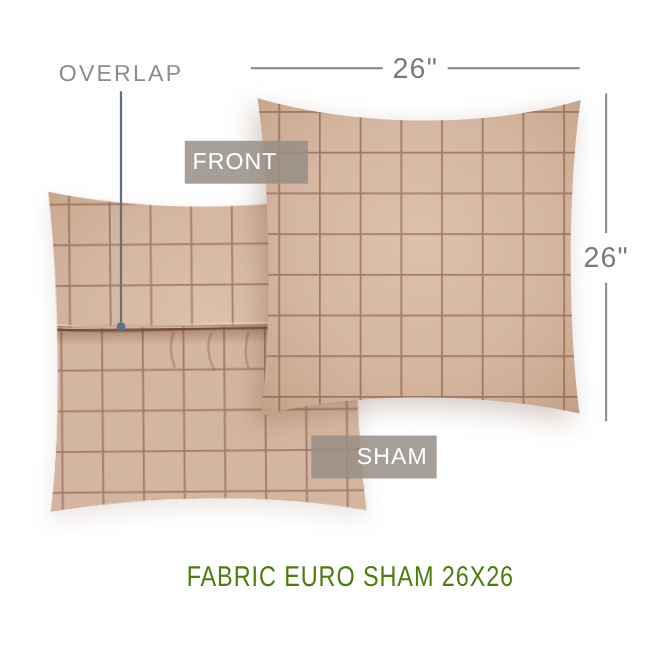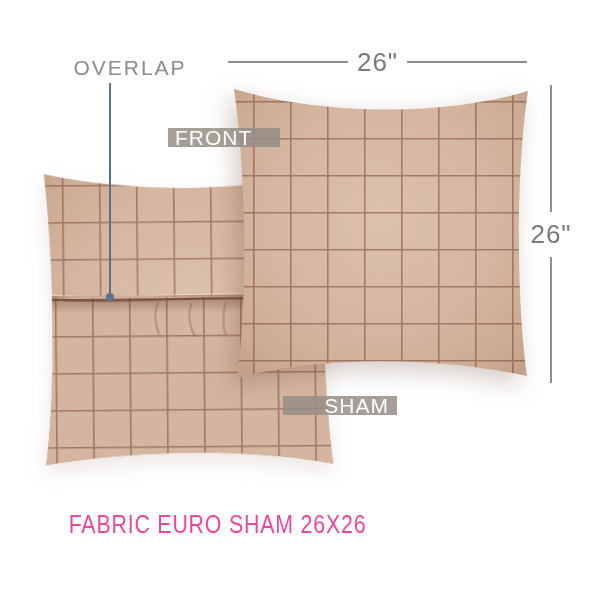--- a/index.html
+++ b/index.html
@@ -11,21 +11,21 @@
   
   .pillow { position:absolute; }
   .pillow-back  { left:40px;  top:168px; transform:rotate(-0.5deg);
                   filter:drop-shadow(0 8px 10px rgba(120,80,60,0.15)); }
   .pillow-front { left:230px; top:85px;
                   filter:drop-shadow(-6px 8px 12px rgba(100,60,40,0.28)); }
 
   
   .overlap-label {
     position:absolute; left:110px; top:56px; transform:translateX(-50%);
-    font-size:21px; letter-spacing:2px; color:#8c8c8c; white-space:nowrap;margin-left:20px;
+    font-size:21px; letter-spacing:2px; color:#8c8c8c; white-space:nowrap;
   }
   .leader-line {
     position:absolute; left:109px; top:83px; width:2px; height:210px;
     background:#5f7080;
   }
   .leader-dot {
     position:absolute; left:106px; top:293px; width:8px; height:8px;
     border-radius:50%; background:#5c7285;
   }
 
@@ -39,31 +39,31 @@
 
   
   .dim-right {
     position:absolute; left:529px; top:85px; width:44px; height:298px;
     display:flex; flex-direction:column; align-items:center; gap:7px;
   }
   .dim-vline { flex:1; width:2px; background:#8f8f8f; }
 
   
   .tag {
-    position:absolute; height:19px; display:flex; align-items:center;
+    position:absolute; height:39px; display:flex; align-items:center;
     background:rgba(150,142,134,0.85); color:#ffffff;
     font-size:21px; letter-spacing:1px;
   }
   .tag-front { left:168px; top:128px; width:112px; justify-content:flex-start; padding-left:7px; box-sizing:border-box; }
   .tag-back  { left:283px; top:396px; width:114px; justify-content:flex-end;  padding-right:8px; box-sizing:border-box; }
 
   
   .caption {
     position:absolute; left:0; right:0; top:509px; height:34px;
-    text-align:left; color:#ec4899;padding-left:36px;
+    text-align:center; color:#4d7c0f;padding-left:36px;
   }
   .caption span {
     display:inline-block; font-size:26px; letter-spacing:1px;
     transform:scaleX(0.82); transform-origin:center; white-space:nowrap;
   }
 </style>
 </head>
 <body>
 
 <div class="stage">

